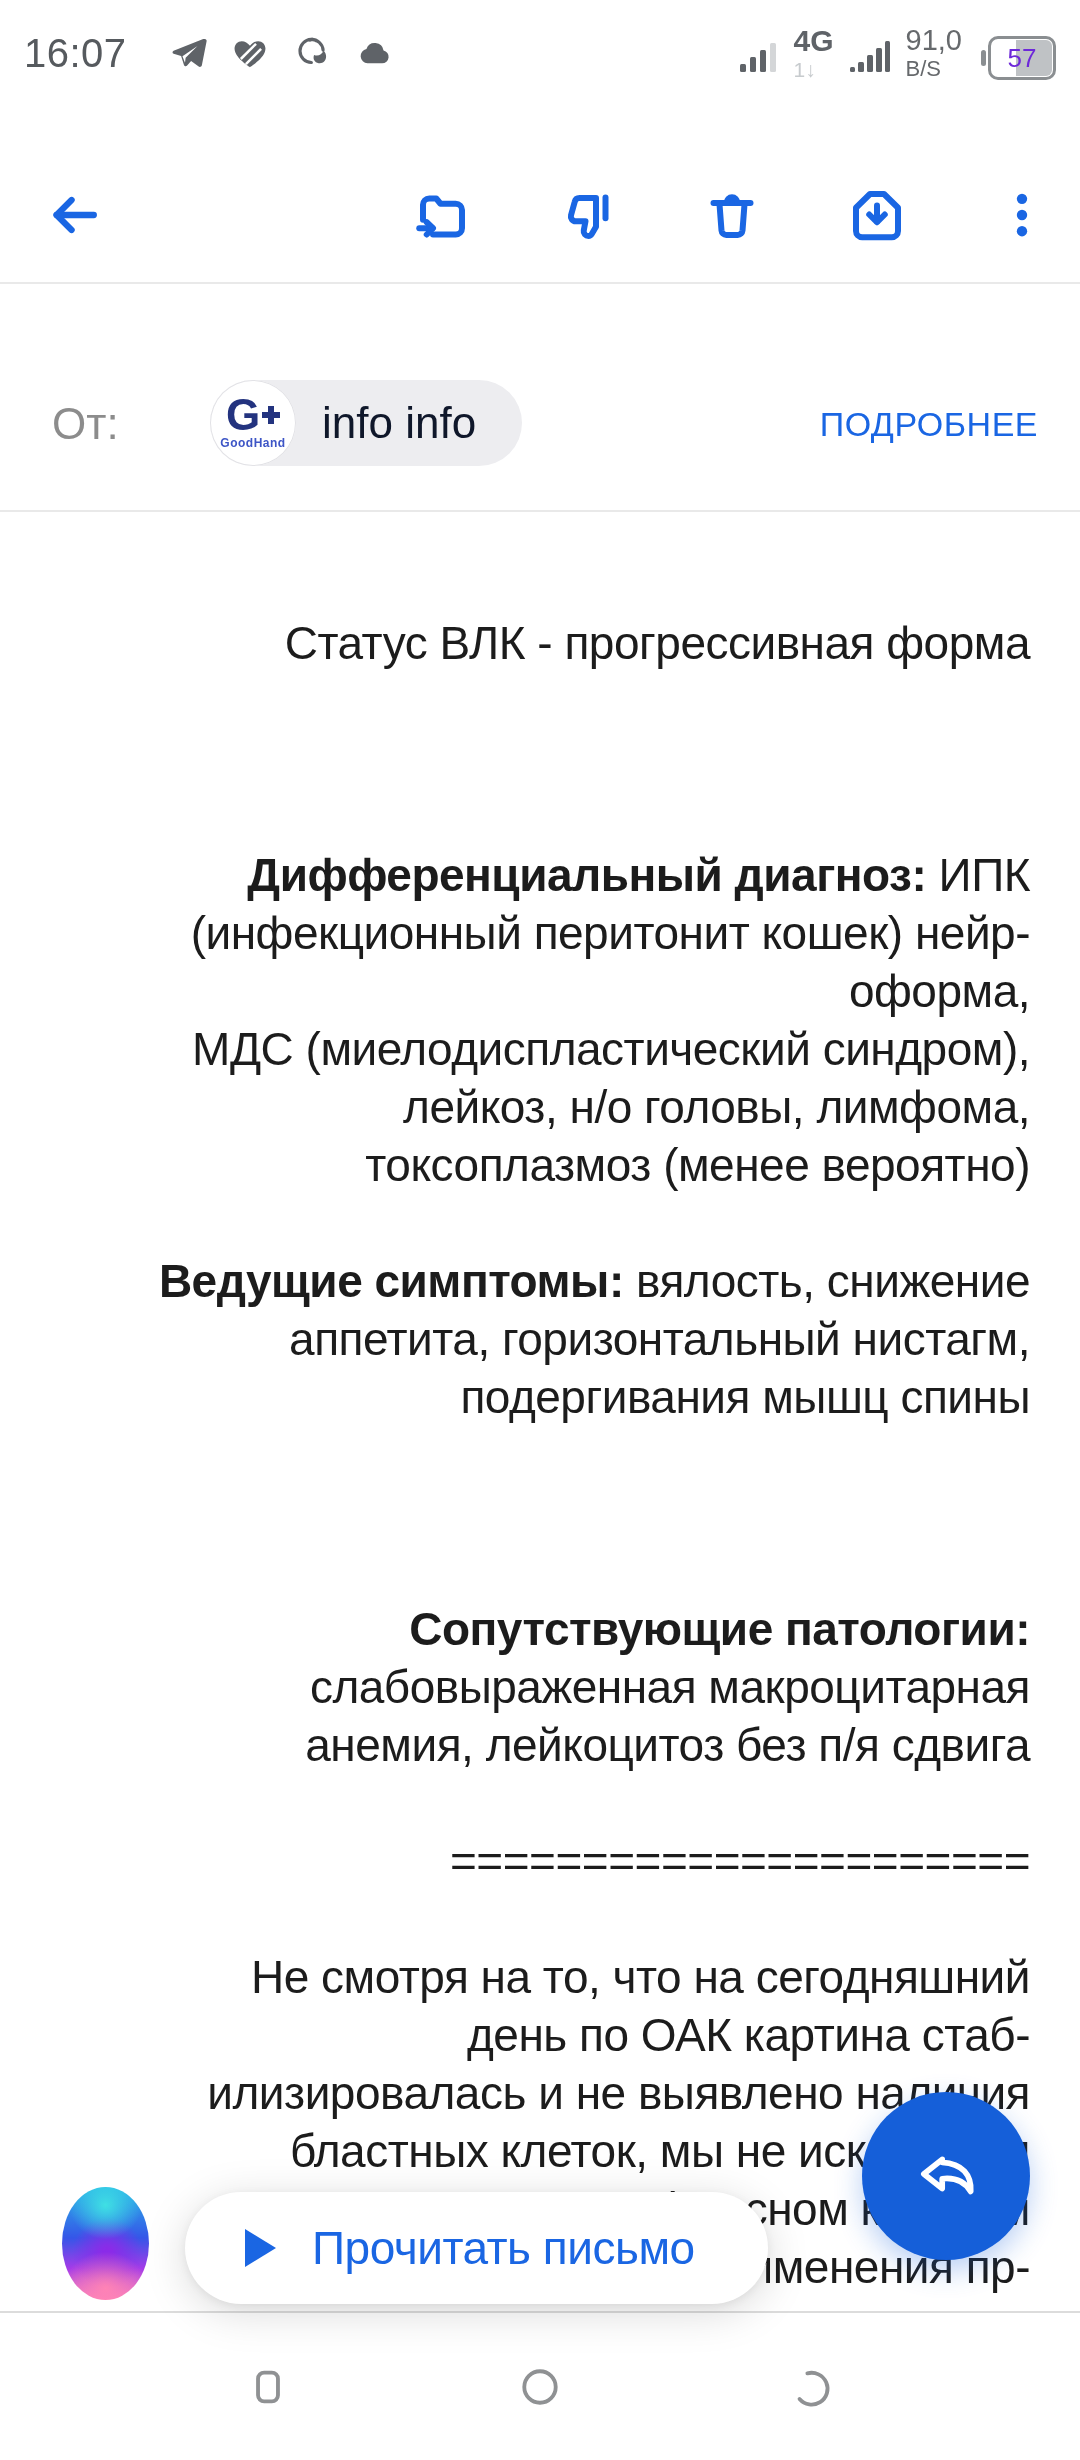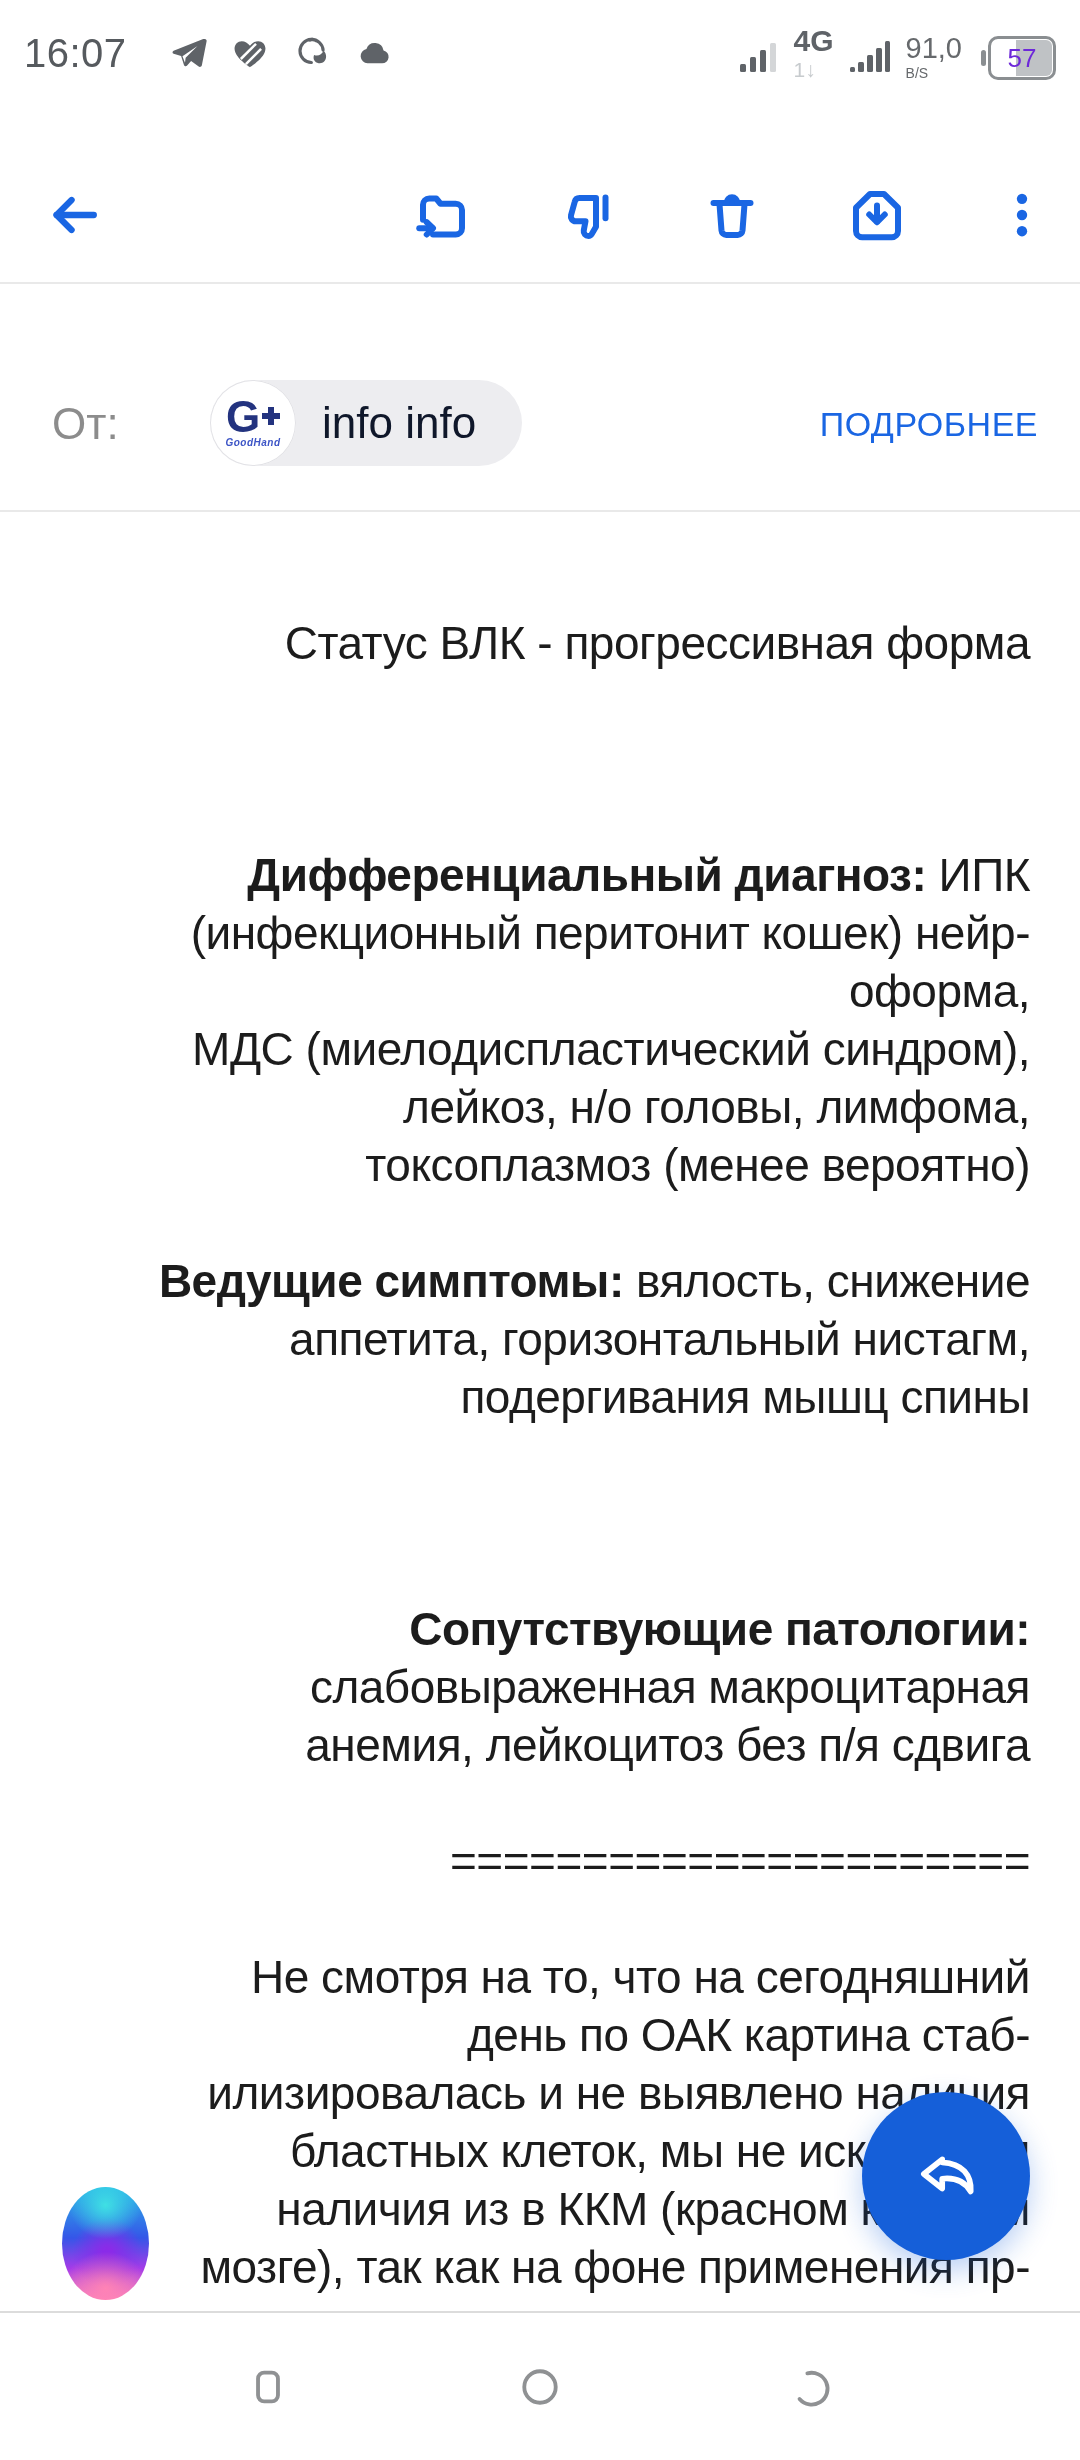--- a/index.html
+++ b/index.html
@@ -10,21 +10,21 @@
   .status-bar{position:absolute;top:24px;left:0;right:0;height:58px;
     display:flex;align-items:center;padding:0 24px;color:#5F6368;}
   .sb-time{font-size:40px;font-weight:500;letter-spacing:.5px;color:#565A5E;}
   .sb-left-icons{display:flex;align-items:center;gap:24px;margin-left:42px;}
   .sb-left-icons svg{display:block;}
   .sb-right{margin-left:auto;display:flex;align-items:flex-end;gap:16px;}
   .sb-stack{display:flex;flex-direction:column;align-items:flex-start;line-height:1;}
   .sb-net{font-size:30px;font-weight:700;color:#5F6368;}
   .sb-net-sub{font-size:21px;color:#C7CBCE;margin-top:3px;}
   .sb-spd{font-size:29px;font-weight:500;color:#66696C;}
-  .sb-spd-unit{font-size:14px;color:#66696C;margin-top:3px;}
+  .sb-spd-unit{font-size:22px;color:#66696C;margin-top:3px;}
   .battery{position:relative;width:62px;height:38px;border:3px solid #8A8E91;
     border-radius:10px;display:flex;align-items:center;justify-content:center;
     margin-left:10px;background:#fff;}
   .battery-nub{position:absolute;left:-10px;top:50%;transform:translateY(-50%);
     width:5px;height:16px;background:#8A8E91;border-radius:3px;}
   .battery-fill{position:absolute;right:1px;top:1px;bottom:1px;width:58%;
     background:#BFC2C5;border-radius:0 6px 6px 0;}
   .battery-num{position:relative;font-size:26px;font-weight:500;color:#6d28d9;}
 
   
@@ -46,21 +46,21 @@
     border-radius:43px;display:flex;align-items:center;padding-right:46px;}
   .avatar{width:86px;height:86px;border-radius:50%;background:#fff;
     box-shadow:inset 0 0 0 1px #E2E2E6;display:flex;flex-direction:column;
     align-items:center;justify-content:center;overflow:hidden;flex:none;}
   .avatar-top{display:flex;align-items:center;line-height:.85;}
   .avatar-mono{font-size:44px;font-weight:700;color:#23337F;}
   .avatar-cross{width:18px;height:18px;margin-left:2px;position:relative;}
   .avatar-cross::before,.avatar-cross::after{content:"";position:absolute;background:#23337F;}
   .avatar-cross::before{left:6px;top:0;width:6px;height:18px;}
   .avatar-cross::after{left:0;top:6px;width:18px;height:6px;}
-  .avatar-caption{font-size:10px;font-weight:700;color:#3D55C6;letter-spacing:.5px;margin-top:2px;font-style:italic;}
+  .avatar-caption{font-size:12px;font-weight:700;color:#3D55C6;letter-spacing:.5px;margin-top:2px;}
   .chip-name{font-size:44px;color:#0f172a;margin-left:26px;}
   .details-link{position:absolute;right:42px;top:50%;transform:translateY(-50%);
     font-size:34px;color:#1A66E3;letter-spacing:.5px;}
 
   
   .email-body{position:absolute;top:512px;left:0;width:1080px;box-sizing:border-box;
     padding:44px 50px 0 48px;font-size:46px;line-height:58px;letter-spacing:-.5px;
     color:#1C1C1C;white-space:pre-line;}
   .email-body p{margin:0;text-align:right;}
   .email-body b{font-weight:700;}
@@ -242,20 +242,24 @@
 мозге), так как на фоне применения пр-
 еднизолона циркуляция их в
 периферической крови могла снизиться.</p>
     
     
     
     
   </div>
 
   <div class="assistant-blob"></div>
+  <div class="read-pill">
+    <span class="play-icon"></span>
+    <span class="read-label">Прочитать письмо</span>
+  </div>
   <div class="fab">
     <span><svg width="76" height="76" viewBox="0 0 24 24" fill="none" stroke="#ffffff" stroke-width="1.8" stroke-linecap="round" stroke-linejoin="round">
           <path d="M10.8 7.4 5 12l5.8 4.6v-3.1c4.4-.5 7.1.9 9 4 .3-5.2-2.6-8.8-9-9.2z"></path>
         </svg></span>
   </div>
 
   <div class="divider d3"></div>
 
   <div class="nav-bar">
     <span class="nav-btn">

